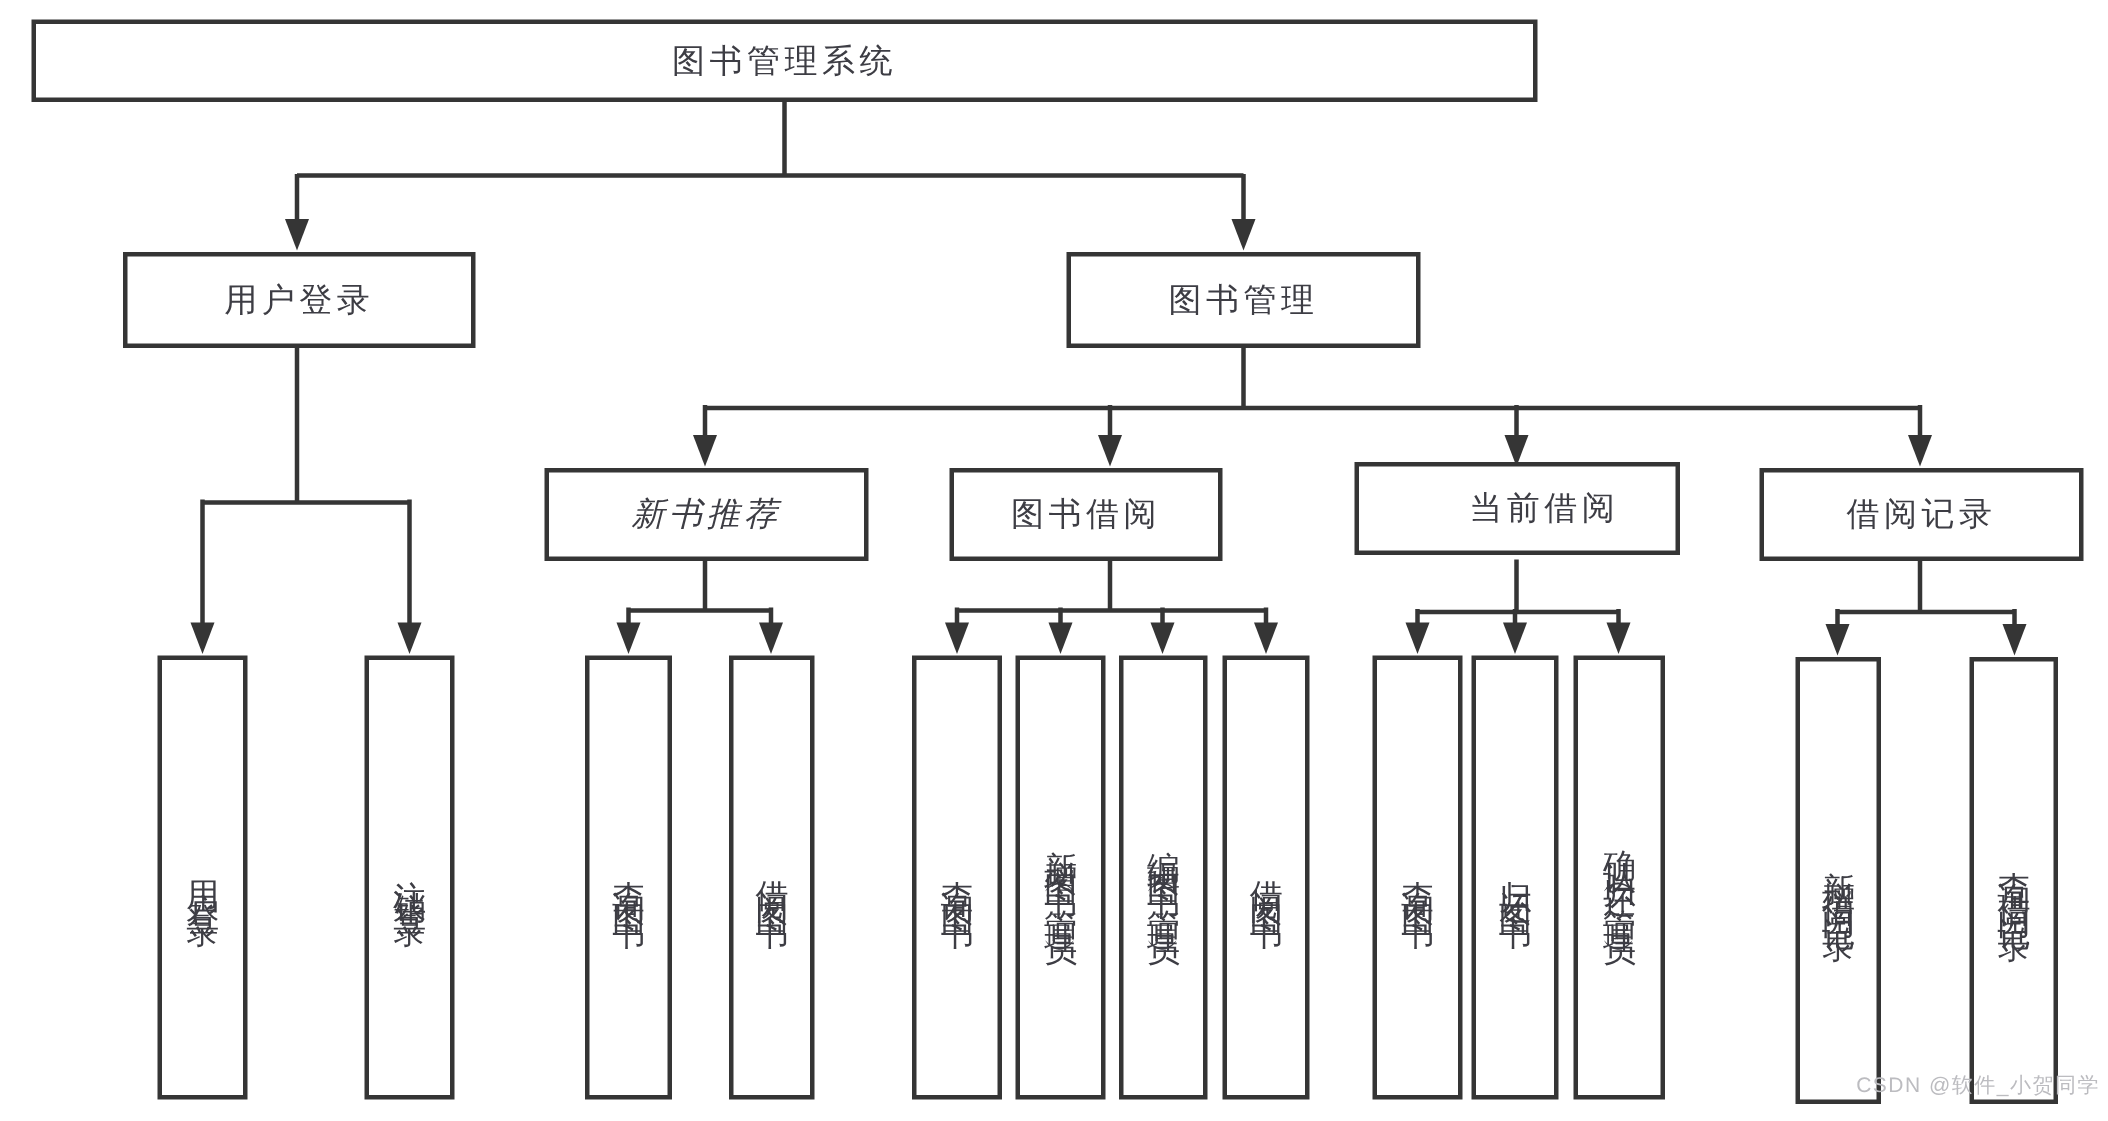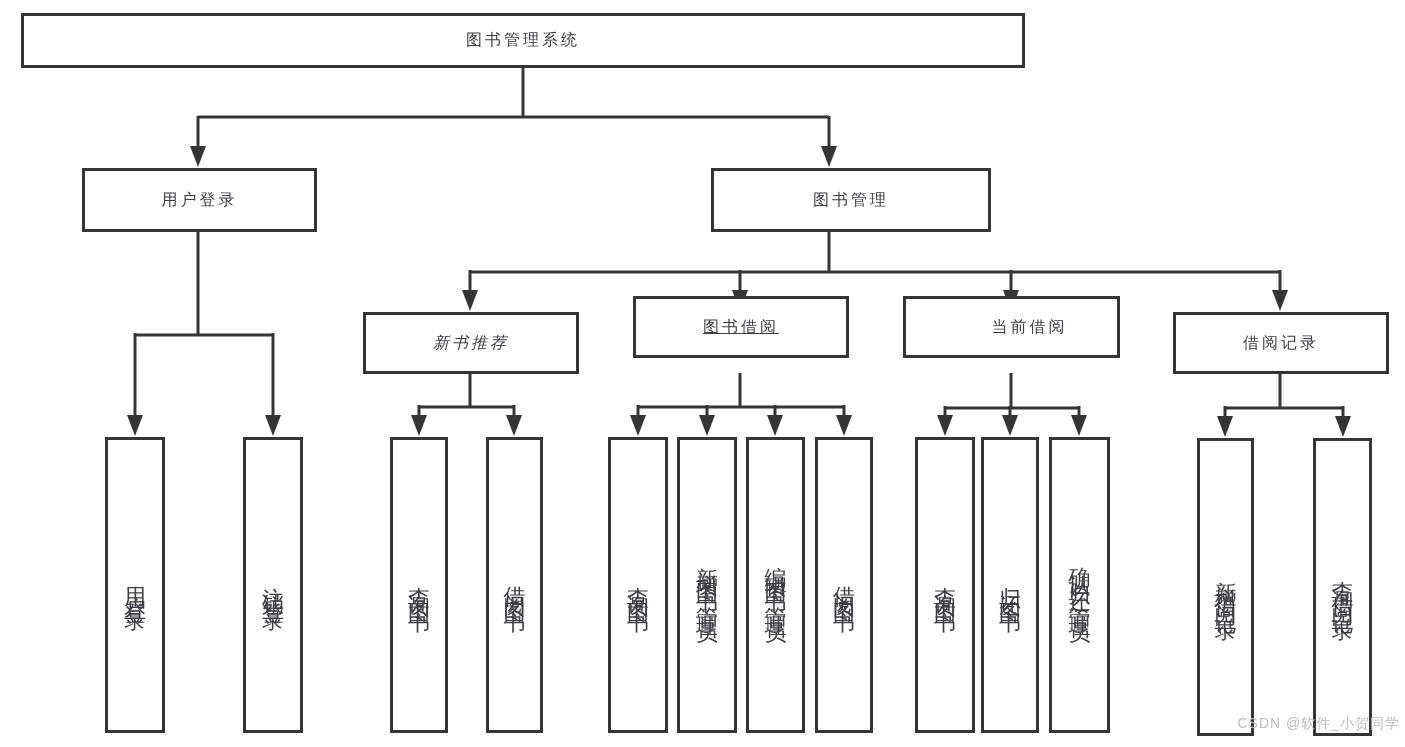--- a/index.html
+++ b/index.html
@@ -40,21 +40,21 @@
     box-sizing: border-box;
     background: #ffffff;
     border: 3px solid var(--line);
     display: flex;
     align-items: center;
     justify-content: center;
     color: var(--text);
     z-index: 2;
   }
   .h-node span {
-    font-size: 16px;
+    font-size: 22px;
     letter-spacing: 3px;
     white-space: nowrap;
   }
   .v-node span {
     writing-mode: vertical-rl;
     text-orientation: mixed;
     font-size: 22px;
     letter-spacing: 8px;
     line-height: 1.1;
   }
@@ -124,31 +124,31 @@
     </g>
   </svg>
 
   <div class="node h-node" style="left:21px; top:13px; width:1004px; height:55px;">
     <span>图书管理系统</span>
   </div>
 
   <div class="node h-node" style="left:82px; top:168px; width:235px; height:64px;">
     <span>用户登录</span>
   </div>
-  <div class="node h-node" style="left:711px; top:168px; width:280px; height:64px;text-align:center;">
+  <div class="node h-node" style="left:711px; top:168px; width:236px; height:64px;text-align:center;">
     <span>图书管理</span>
   </div>
 
   <div class="node h-node" style="left:363px; top:312px; width:216px; height:62px;font-style:italic;">
     <span>新书推荐</span>
   </div>
-  <div class="node h-node" style="left:633px; top:296px; width:216px; height:62px;text-decoration:underline;">
+  <div class="node h-node" style="left:633px; top:312px; width:182px; height:62px;">
     <span>图书借阅</span>
   </div>
-  <div class="node h-node" style="left:903px; top:296px; width:217px; height:62px;padding-left:36px;">
+  <div class="node h-node" style="left:903px; top:308px; width:217px; height:62px;padding-left:36px;">
     <span>当前借阅</span>
   </div>
   <div class="node h-node" style="left:1173px; top:312px; width:216px; height:62px;">
     <span>借阅记录</span>
   </div>
 
   <div class="node v-node" style="left:105px; top:437px; width:60px; height:296px;">
     <span>用户登录</span>
   </div>
   <div class="node v-node" style="left:243px; top:437px; width:60px; height:296px;">

